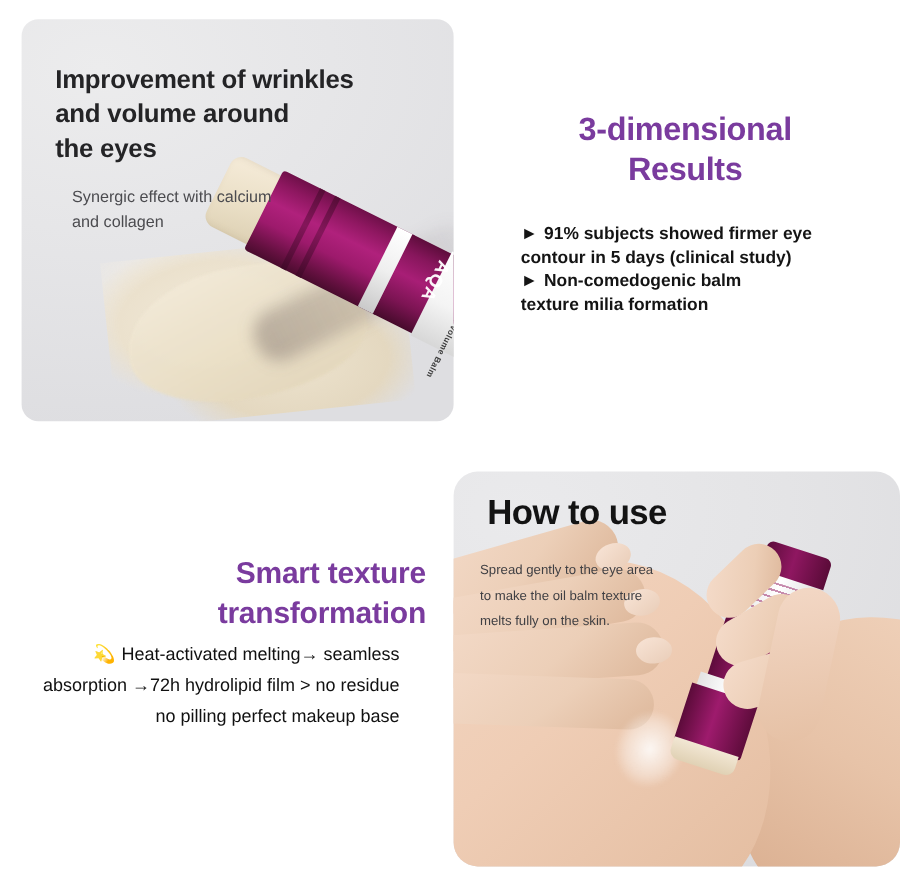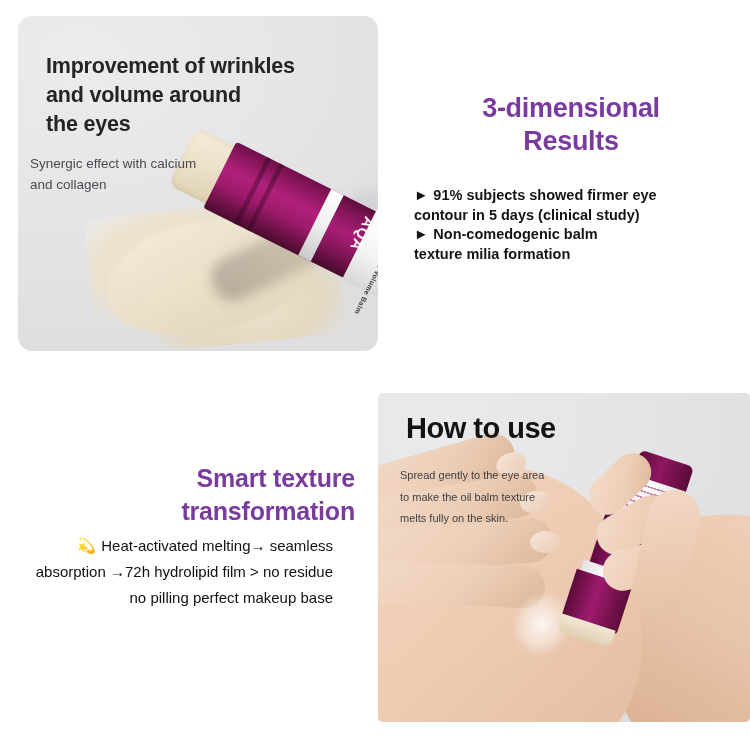--- a/index.html
+++ b/index.html
@@ -41,21 +41,21 @@
     font-size: 21.5px;
     line-height: 29px;
     font-weight: 600;
     color: #242426;
     letter-spacing: -0.2px;
     white-space: pre-line;
     margin-top: 12px;
   }
   #card-wrinkles .c1-sub {
     position: absolute;
-    left: 12px;
+    left: 42px;
     top: 137px;
     width: 260px;
     font-size: 13.5px;
     line-height: 21px;
     font-weight: 400;
     color: #4b4b4f;
     white-space: pre-line;
   }
 
   
@@ -192,21 +192,21 @@
   #results-block .res-bullets {
     margin-top: 28px;
     font-size: 14.5px;
     line-height: 19.5px;
     font-weight: 700;
     color: #141414;
     text-align: left;
     padding-left: 18px;
     padding-right: 6px;
   }
-  #results-block .res-bullets .b { display: block; }
+  #results-block .res-bullets .b { display: block; margin-left: 20px; }
   #results-block .arrow { margin-right: 5px; }
 
   
   #texture-block {
     position: absolute;
     left: 0px;
     top: 462px;
     width: 355px;
     text-align: right;
   }
@@ -230,21 +230,21 @@
     font-size: 15px;
     margin-right: 5px;
   }
 
   
   #card-howto {
     left: 378px;
     top: 393px;
     width: 372px;
     height: 329px;
-    border-radius: 5px;
+    border-radius: 20px;
     background:
       radial-gradient(120% 100% at 15% 10%, #eaeaec 0%, #e4e4e6 50%, #dcdcdf 100%);
   }
   #card-howto .c2-title {
     position: absolute;
     left: 28px;
     top: 18px;
     font-size: 29px;
     line-height: 34px;
     font-weight: 700;

